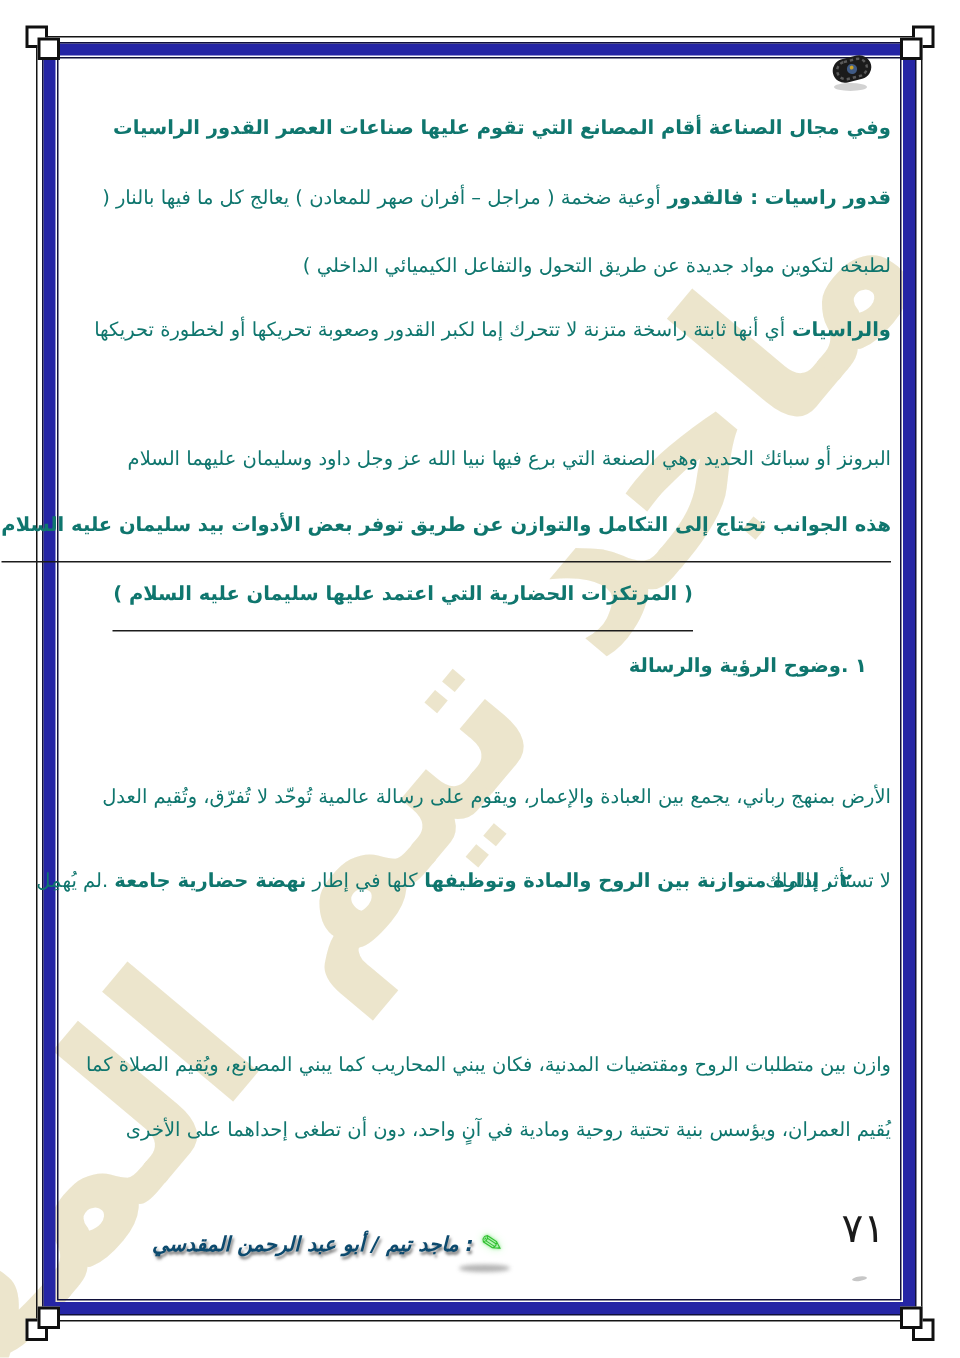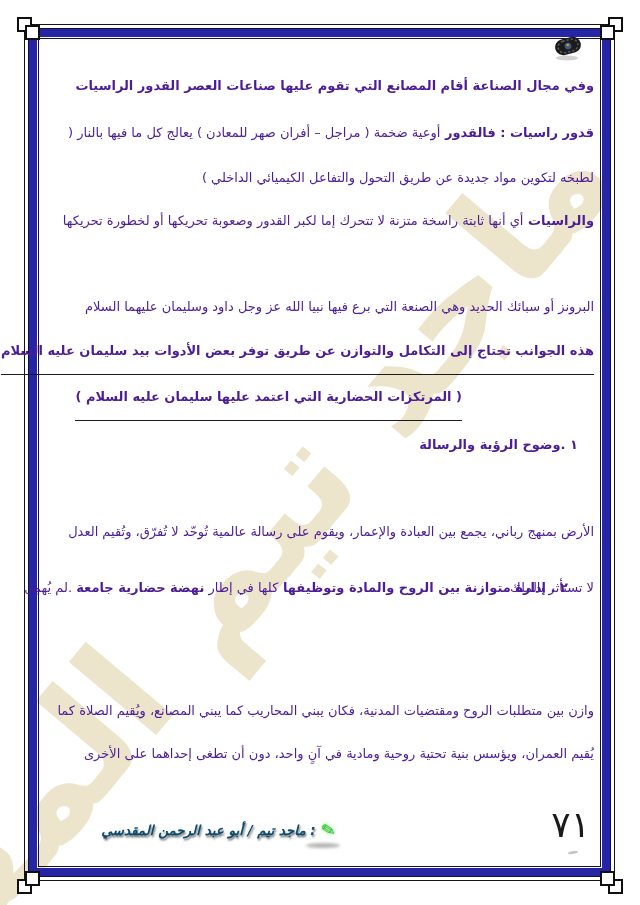--- a/index.html
+++ b/index.html
@@ -27,28 +27,28 @@
     transform:rotate(-50deg);transform-origin:center;
     font-size:150px;font-weight:bold;color:#ebe4ca;text-align:center;
     white-space:nowrap;direction:rtl;opacity:.95;pointer-events:none;
   }
 
   
   .pot{position:absolute;right:56px;top:36px;z-index:3;}
 
   
   .content{position:absolute;left:44px;right:46px;top:0;height:100%;z-index:2;direction:rtl;}
-  .line{position:absolute;white-space:nowrap;font-size:13px;color:#4c1d95;direction:rtl;}
+  .line{position:absolute;white-space:nowrap;font-size:13px;color:#0f766e;direction:rtl;}
   .line span{display:inline;}
   .line .b{font-weight:bold;}
   .line .u{border-bottom:1.4px solid #1c1c1c;padding-bottom:16px;}
 
   
   .page-num{position:absolute;right:50px;top:804px;z-index:2;
-    font-size:36px;color:#1a1a1a;direction:rtl;}
+    font-size:27px;color:#1a1a1a;direction:rtl;}
   .smudge{position:absolute;right:62px;top:851px;width:10px;height:3px;
     background:#b9b9b9;border-radius:50%;transform:rotate(-8deg);opacity:.8;}
   .signature{position:absolute;right:305px;top:820px;z-index:2;direction:rtl;
     display:flex;align-items:center;gap:5px;}
   .pen-icon{
     display:inline-block;font-size:17px;color:#2ebf2e;transform:rotate(-12deg);
     text-shadow:0 0 6px #9df29d,0 0 2px #57d957;position:relative;
   }
   .pen-shadow{position:absolute;right:300px;top:843px;width:34px;height:5px;
     background:#9a9a9a;border-radius:50%;filter:blur(1.5px);opacity:.75;z-index:1;}

